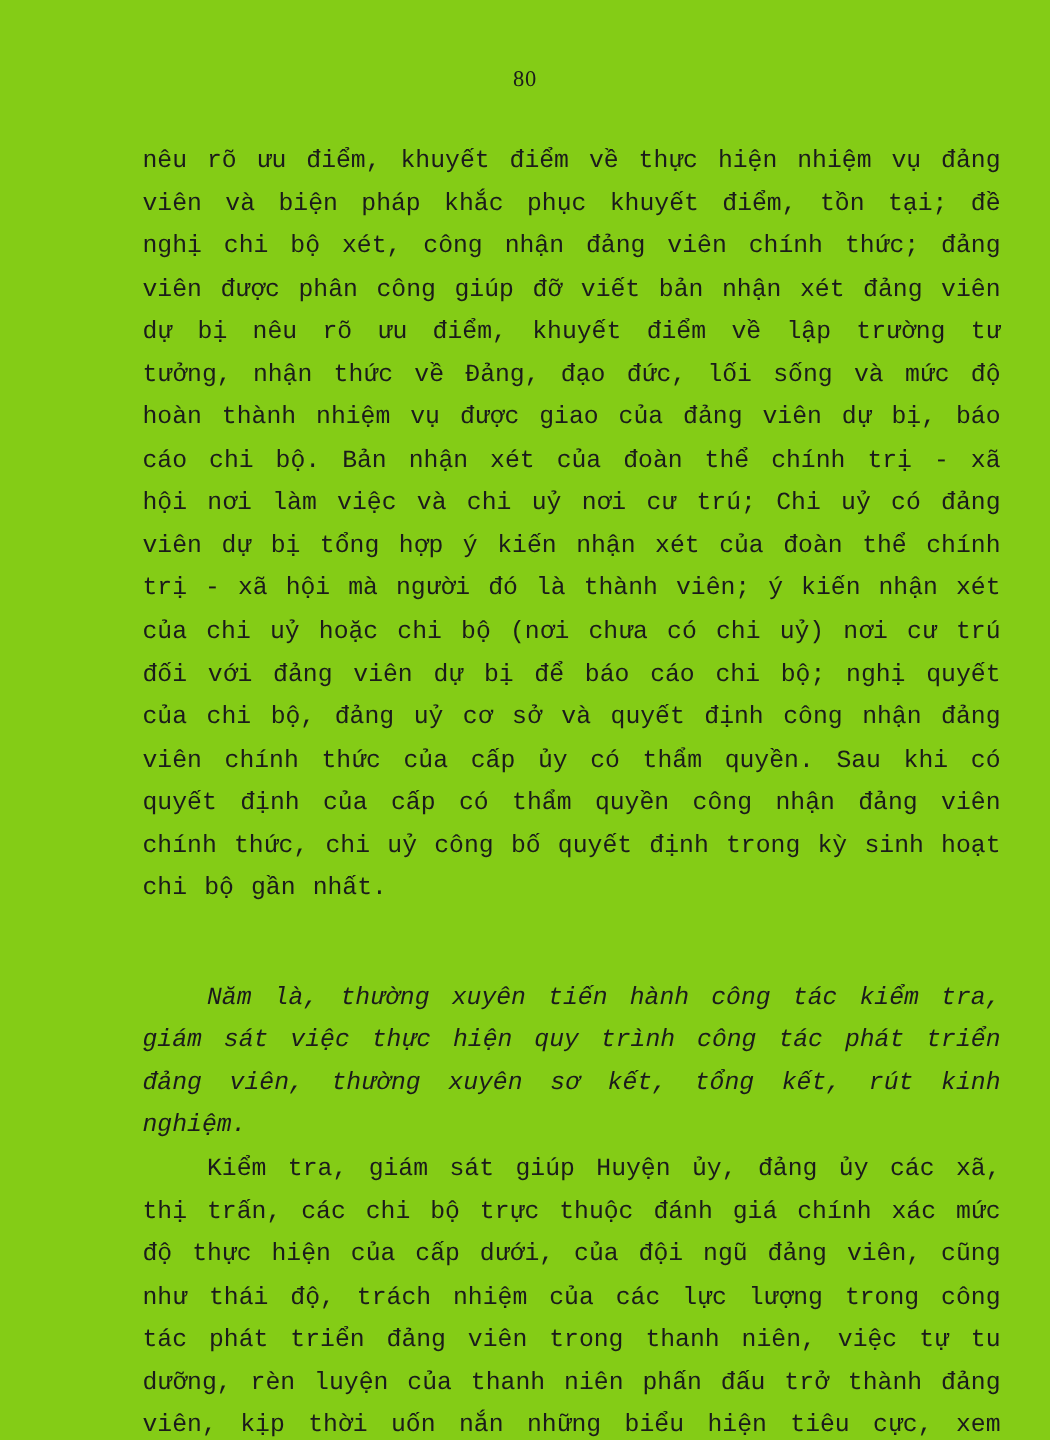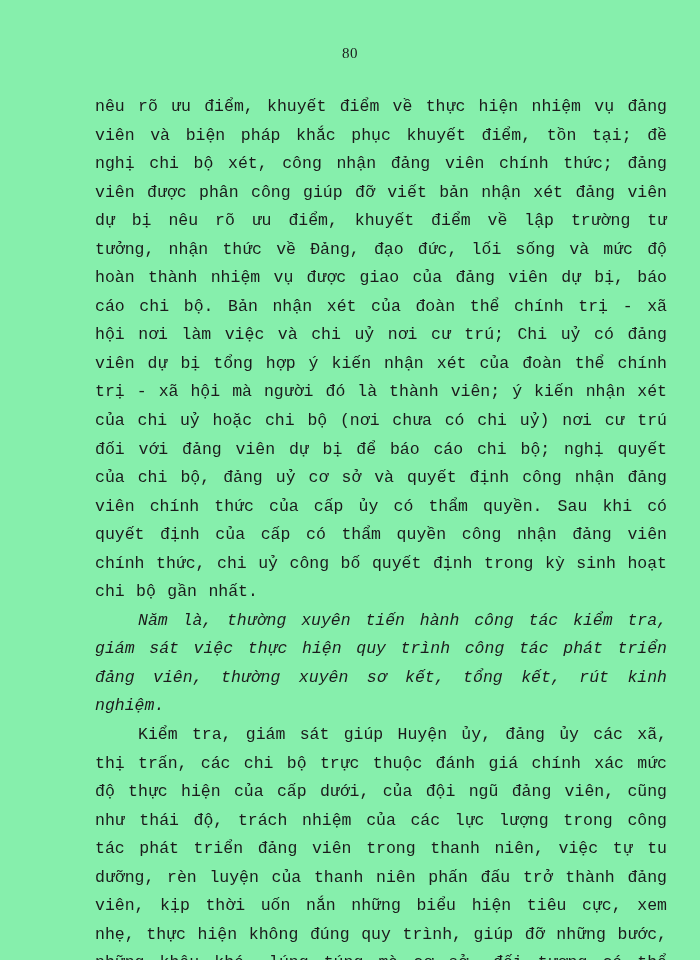--- a/index.html
+++ b/index.html
@@ -4,21 +4,21 @@
 <style>
   html, body {
     margin: 0;
     padding: 0;
     background: #ffffff;
   }
   .page {
     position: relative;
     width: 700px;
     height: 960px;
-    background: #86efac;
+    background: #84cc16;
     font-family: "Liberation Serif", "DejaVu Serif", serif;
     color: #1b1b1b;
     overflow: hidden;
   }
   .page-number {
     padding-top: 44px;
     text-align: center;
     font-size: 15px;
     line-height: 18px;
     letter-spacing: 0.5px;
@@ -32,20 +32,21 @@
   }
   .para {
     margin: 0;
     font-family: Liberation Mono, monospace;
   }
   .para.indent {
     text-indent: 43px;
   }
   .para.italic {
     font-style: italic;
+    margin-top: 44px;
   }
 </style>
 </head>
 <body>
 
 <div class="page">
   <div class="page-number">80</div>
   <div class="page-body">
     <p class="para">nêu rõ ưu điểm, khuyết điểm về thực hiện nhiệm vụ đảng viên và biện pháp khắc phục khuyết điểm, tồn tại; đề nghị chi bộ xét, công nhận đảng viên chính thức; đảng viên được phân công giúp đỡ viết bản nhận xét đảng viên dự bị nêu rõ ưu điểm, khuyết điểm về lập trường tư tưởng, nhận thức về Đảng, đạo đức, lối sống và mức độ hoàn thành nhiệm vụ được giao của đảng viên dự bị, báo cáo chi bộ. Bản nhận xét của đoàn thể chính trị - xã hội nơi làm việc và chi uỷ nơi cư trú; Chi uỷ có đảng viên dự bị tổng hợp ý kiến nhận xét của đoàn thể chính trị - xã hội mà người đó là thành viên; ý kiến nhận xét của chi uỷ hoặc chi bộ (nơi chưa có chi uỷ) nơi cư trú đối với đảng viên dự bị để báo cáo chi bộ; nghị quyết của chi bộ, đảng uỷ cơ sở và quyết định công nhận đảng viên chính thức của cấp ủy có thẩm quyền. Sau khi có quyết định của cấp có thẩm quyền công nhận đảng viên chính thức, chi uỷ công bố quyết định trong kỳ sinh hoạt chi bộ gần nhất.</p>
     <p class="para italic indent">Năm là, thường xuyên tiến hành công tác kiểm tra, giám sát việc thực hiện quy trình công tác phát triển đảng viên, thường xuyên sơ kết, tổng kết, rút kinh nghiệm.</p>

